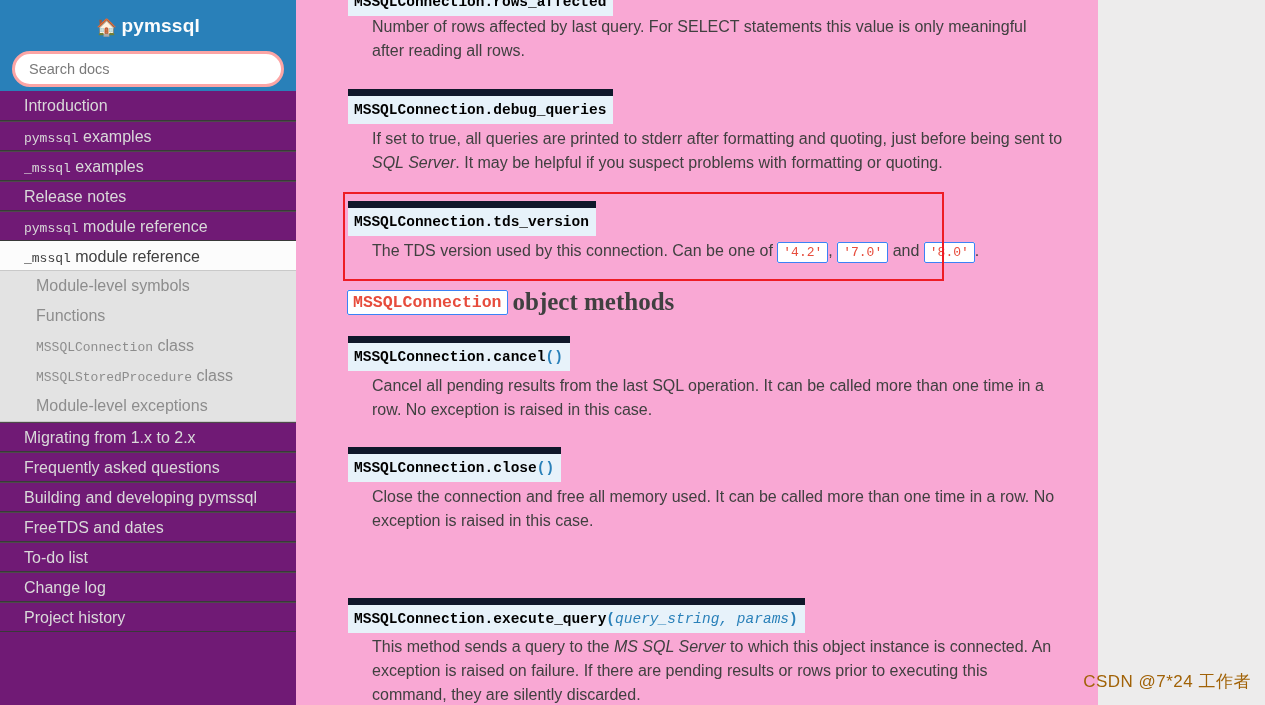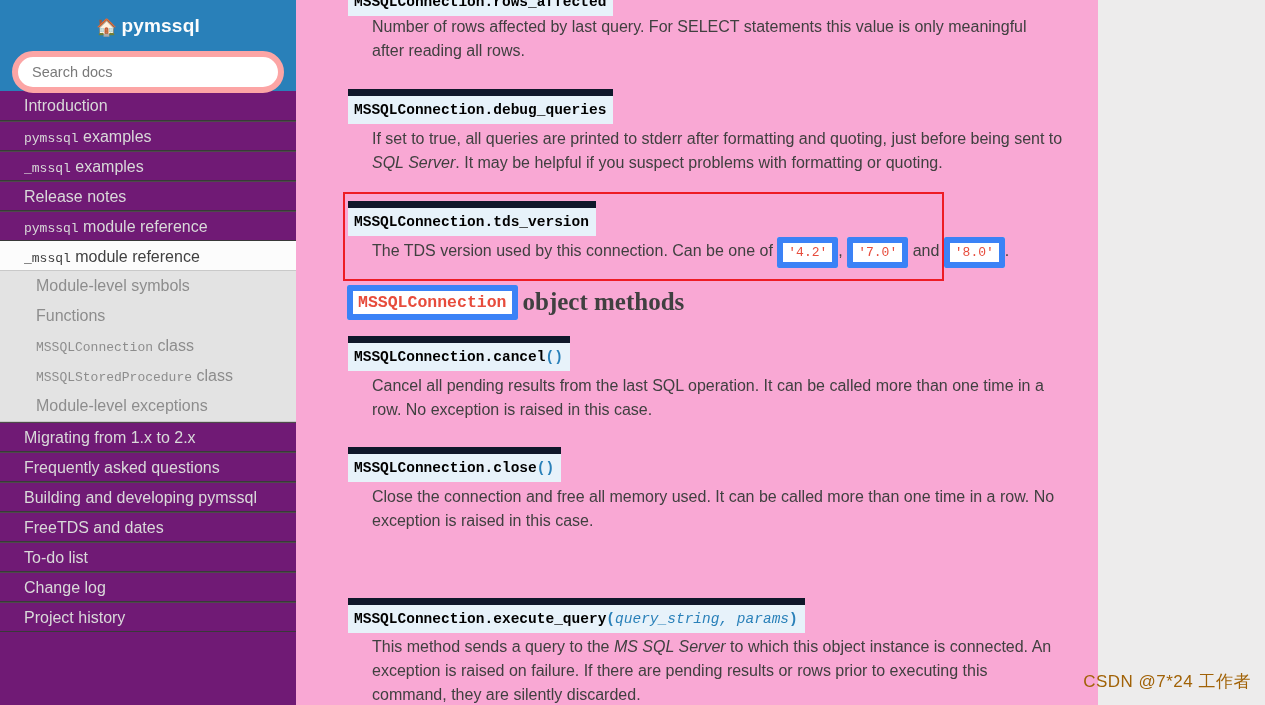--- a/index.html
+++ b/index.html
@@ -51,21 +51,21 @@
   }
   .brand .home-icon {
     font-size: 17px;
     margin-right: 4px;
     vertical-align: -1px;
   }
   .search-box {
     display: block;
     width: 272px;
     box-sizing: border-box;
-    border: 6px solid #fca5a5;
+    border: 3px solid #fca5a5;
     border-radius: 50px;
     padding: 7px 14px;
     font-size: 14.5px;
     font-family: "Liberation Sans", sans-serif;
     color: #404040;
     background: #fff;
     outline: none;
   }
   .search-box::placeholder { color: #7a7a7a; opacity: 1; }
 
@@ -171,21 +171,21 @@
     color: #404040;
     max-width: 700px;
   }
   .desc em { }
 
   .lit {
     font-family: "Liberation Mono", monospace;
     font-size: 13px;
     color: #e74c3c;
     background: #fff;
-    border: 6px solid #3b82f6;
+    border: 1px solid #3b82f6;
     border-radius: 2px;
     padding: 2px 5px;
     white-space: nowrap;
     vertical-align: baseline;
   }
 
   h2.section-title {
     font-family: "Liberation Serif", serif;
     font-size: 25px;
     font-weight: bold;

